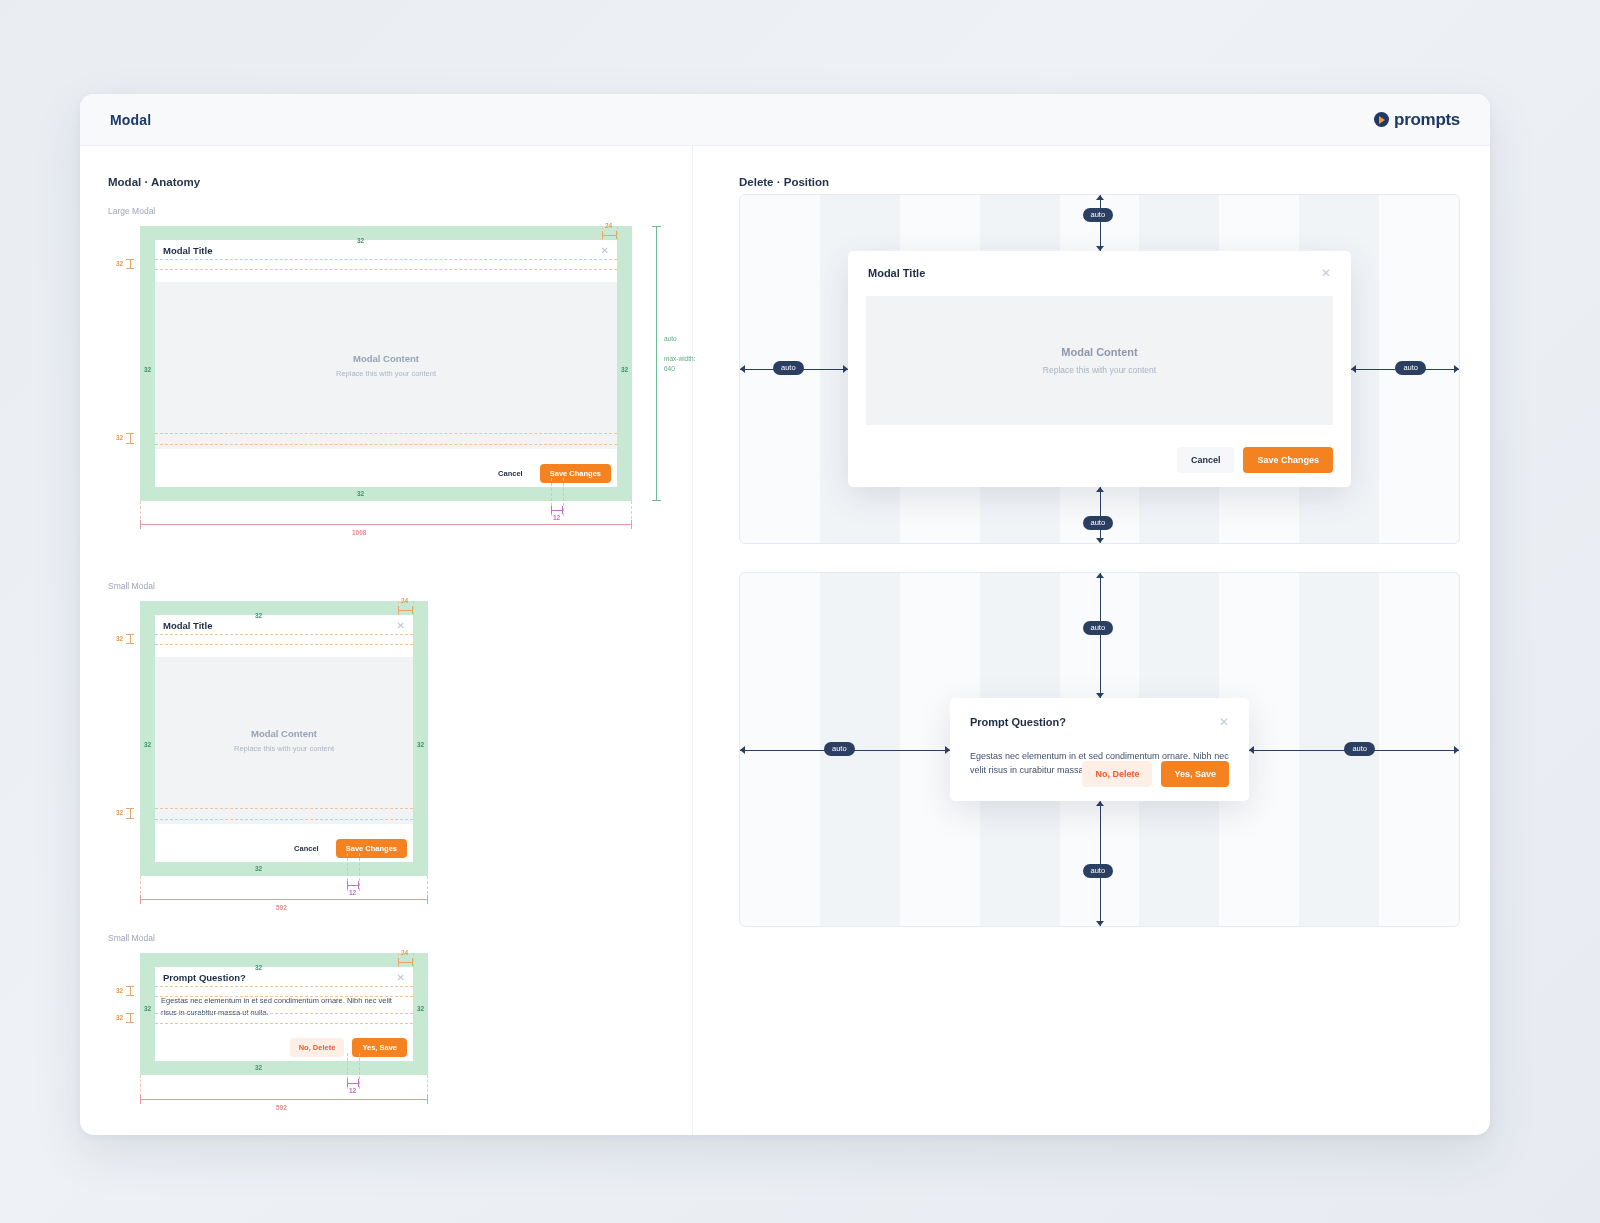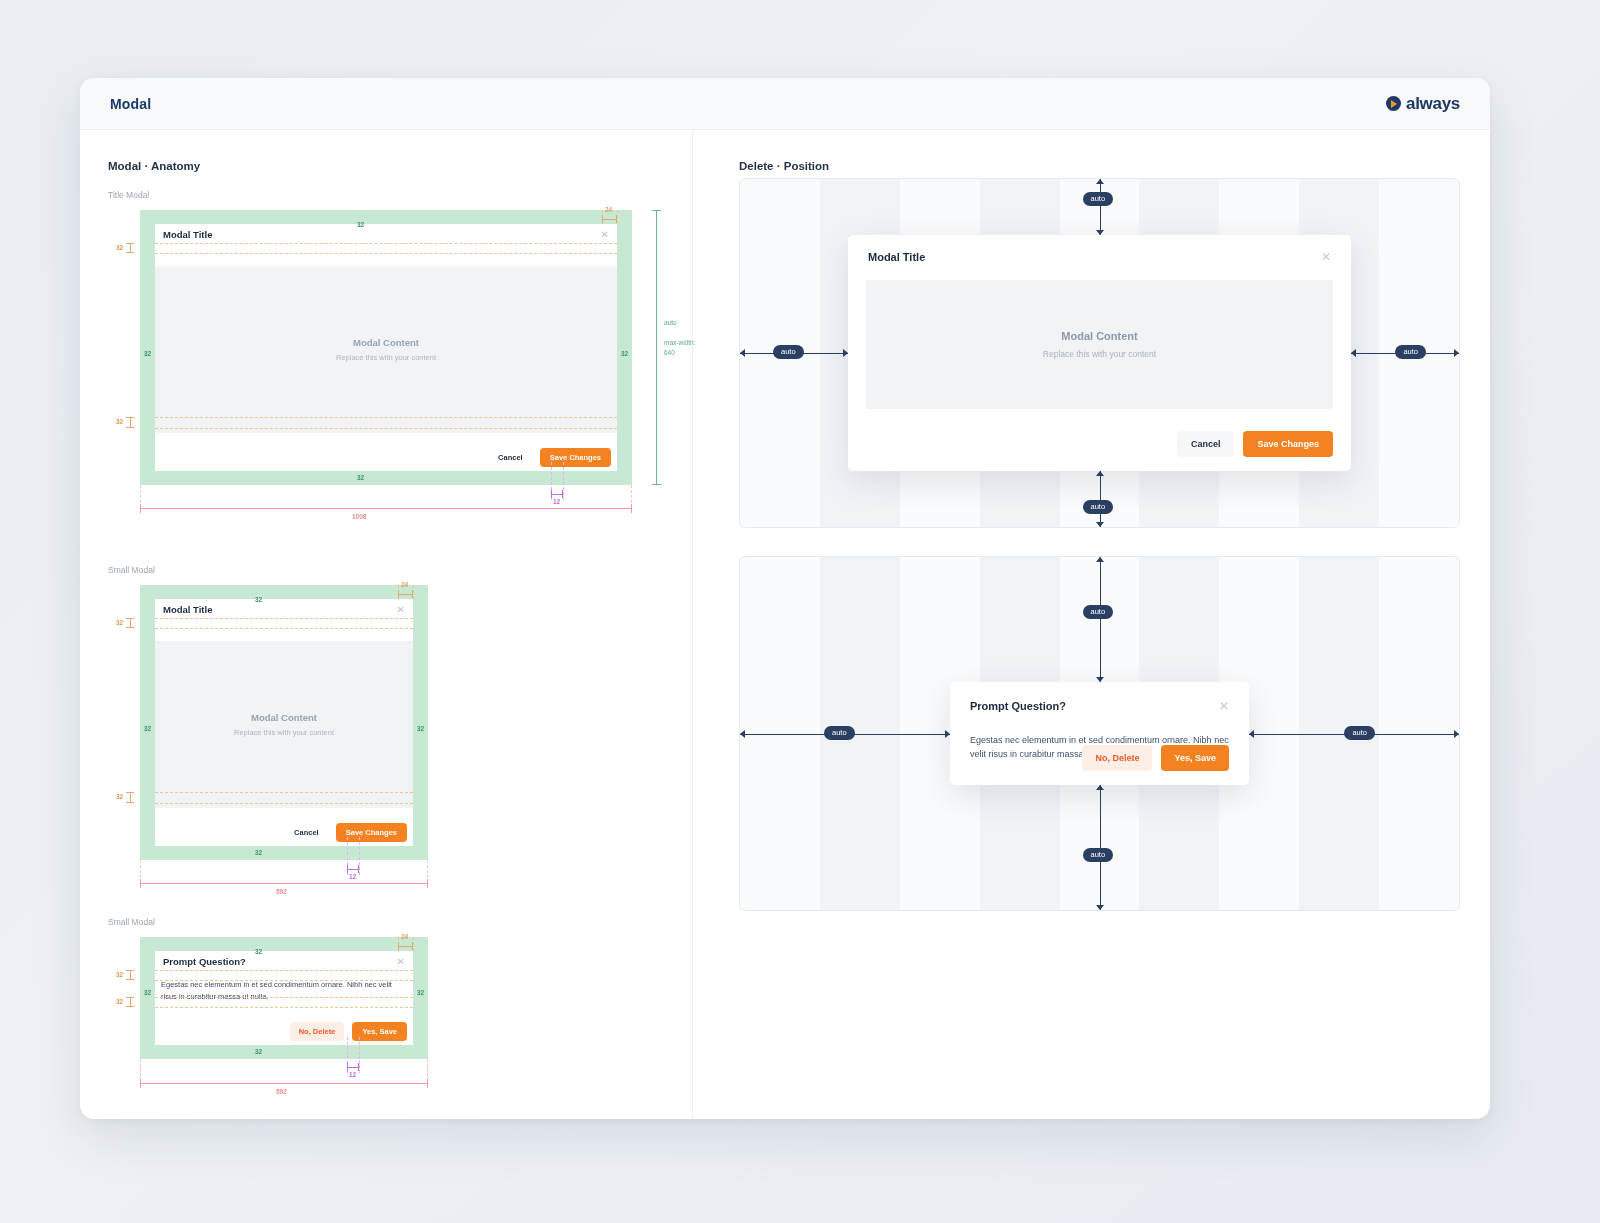--- a/index.html
+++ b/index.html
@@ -4,21 +4,21 @@
 <style>
   * { box-sizing: border-box; }
   html, body { margin:0; padding:0; }
   body {
     width:1600px; height:1223px;
     background: linear-gradient(135deg,#e9edf2 0%,#eef1f5 40%,#e7ebf1 100%);
     font-family:"Liberation Sans", sans-serif;
     overflow:hidden;
   }
   .app-window{
-    position:absolute; left:80px; top:78px; width:1410px; height:1041px;
+    position:absolute; left:80px; top:94px; width:1410px; height:1041px;
     background:#ffffff; border-radius:14px;
     box-shadow:0 18px 50px rgba(30,45,70,.10), 0 2px 8px rgba(30,45,70,.05);
     overflow:hidden;
   }
   .topbar{
     height:52px; background:#f7f9fb; border-bottom:1px solid #eceff3;
     display:flex; align-items:center; justify-content:space-between;
     padding:0 30px;
   }
   .topbar-title{ font-size:14px; font-weight:bold; color:#1b3a6b; letter-spacing:.2px;}
@@ -114,30 +114,30 @@
 </style>
 </head>
 <body>
 
 <div class="app-window">
 
   <div class="topbar">
     <div class="topbar-title">Modal</div>
     <div class="logo">
       <span class="logo-mark"></span>
-      <span class="logo-text">always</span>
+      <span class="logo-text">prompts</span>
     </div>
   </div>
 
   <div class="body-area">
 
   <div class="left-pane">
     <div class="sec-title">Modal · Anatomy</div>
 
-    <div class="spec-label">Title Modal</div>
+    <div class="spec-label">Large Modal</div>
 
     <div class="anatomy" style="height:300px;">
 
       <div class="green" style="position:absolute;left:32px;top:0;width:492px;height:275px;"></div>
 
       <div class="modal-surface" style="position:absolute;left:47px;top:14px;width:462px;height:247px;">
         <div class="m-head" style="padding:5px 8px 0 8px;">
           <div class="m-title">Modal Title</div>
           <div class="x-ico">✕</div>
         </div>

